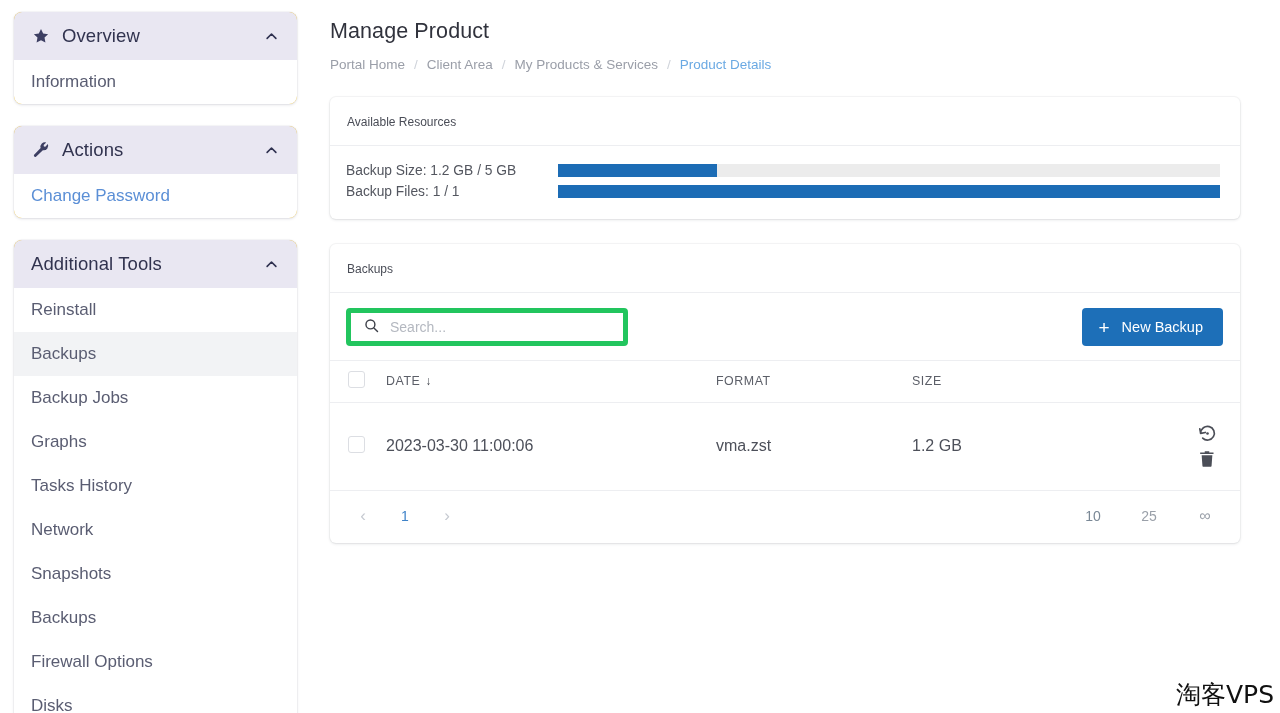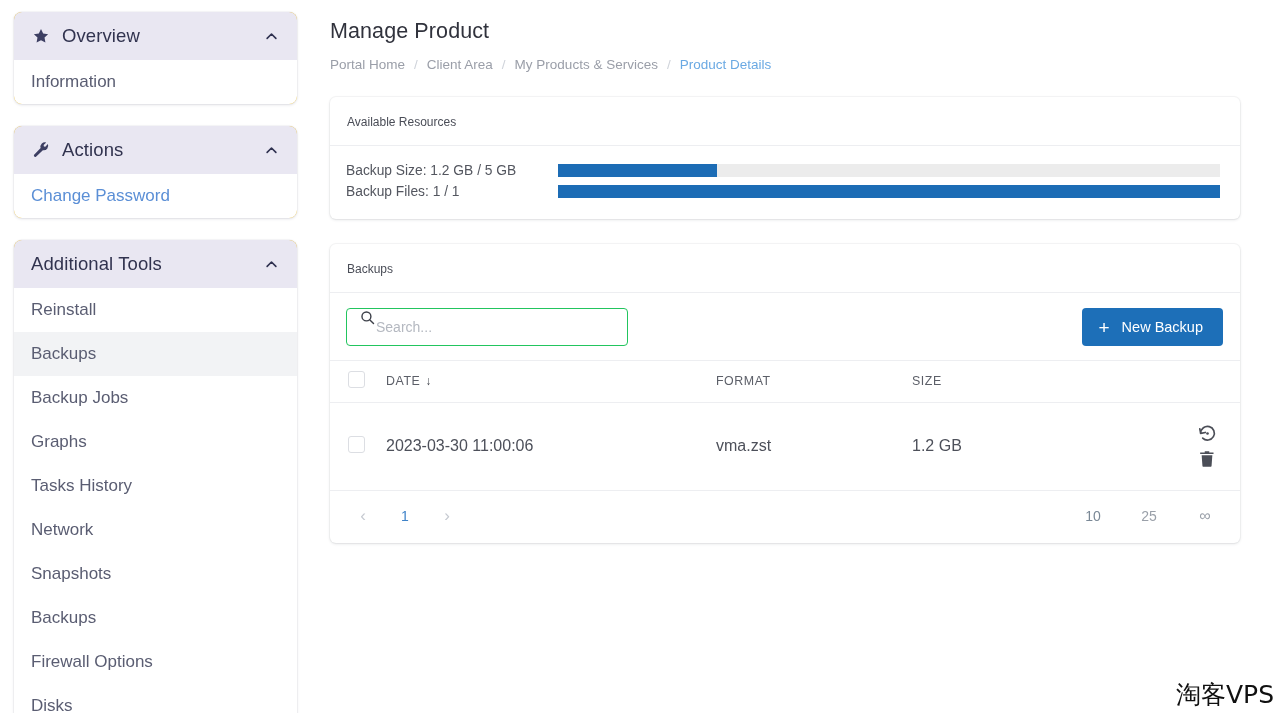--- a/index.html
+++ b/index.html
@@ -112,24 +112,24 @@
   }
   .bar-fill { height: 100%; background: #1c6cb5; }
 
   
   .tools {
     display: flex; align-items: center; justify-content: space-between;
     padding: 15px 17px 14px 16px;
   }
   .search-box {
     width: 282px; height: 38px;
-    border: 1px solid #22c55e;
+    border: 5px solid #22c55e;
     border-radius: 4px;
-    display: flex; 
-    padding: 0 12px;
+    display: flex; align-items: center;
+    gap: 10px; padding: 0 12px;
     background: #fff;
   }
   .search-box svg { flex: none; color: #3d4049; }
   .search-input {
     border: 0; outline: 0; flex: 1;
     font-size: 14px; color: #33363e;
     font-family: "Liberation Sans", sans-serif;
     background: transparent;
   }
   .search-input::placeholder { color: #b4b8c0; }

